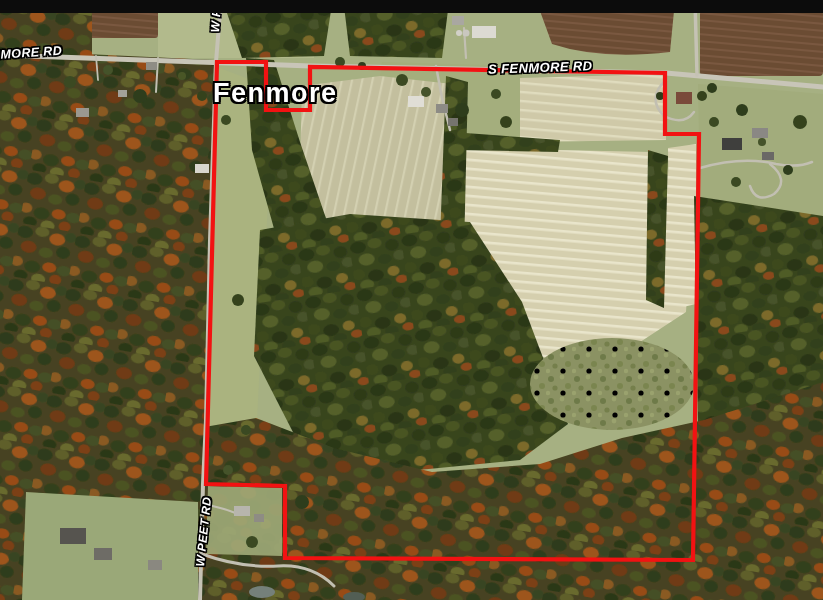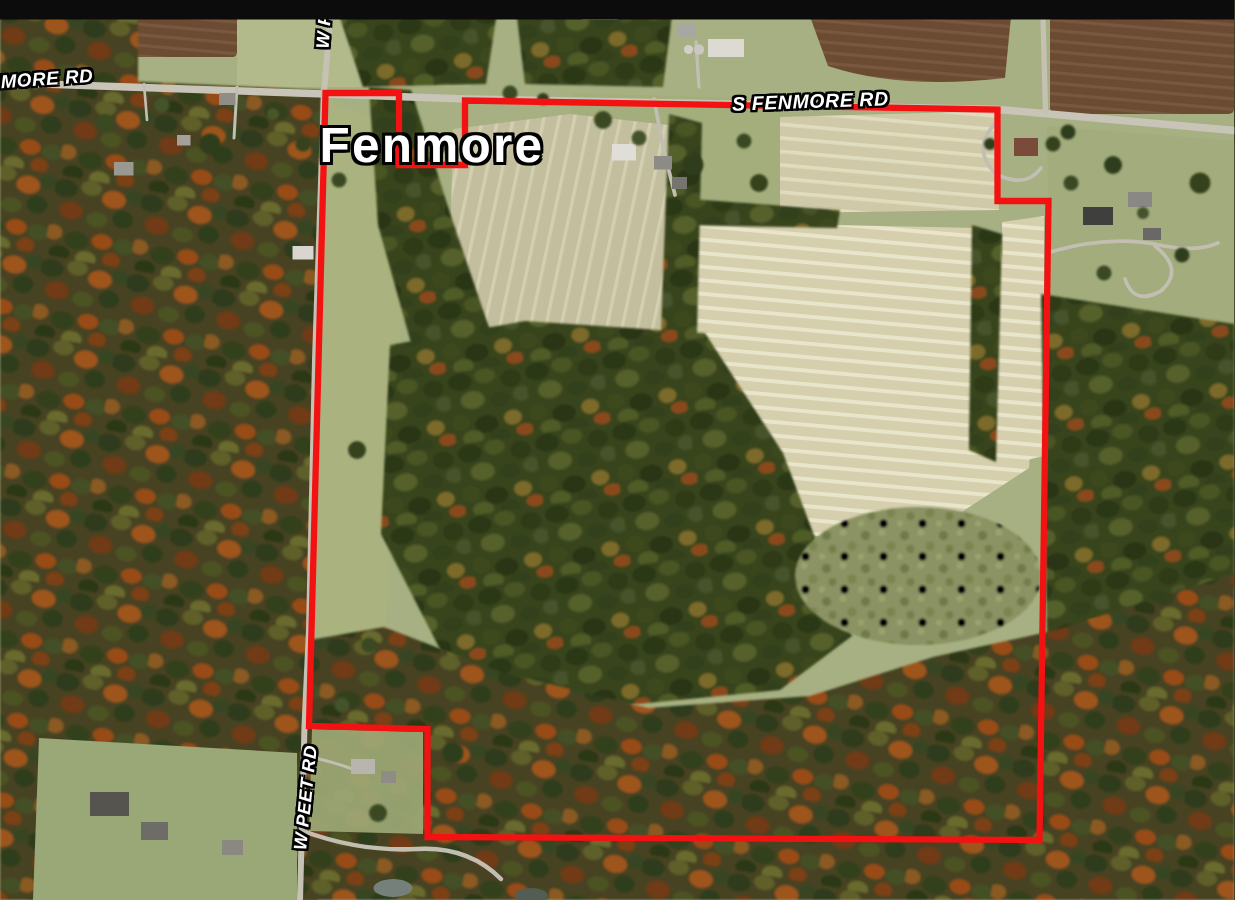--- a/index.html
+++ b/index.html
@@ -9,21 +9,21 @@
     position:absolute;z-index:10;color:#fff;font-weight:bold;font-style:italic;
     font-size:13px;letter-spacing:.4px;white-space:nowrap;line-height:1;
     text-shadow:-1.5px -1.5px 0 #000,1.5px -1.5px 0 #000,-1.5px 1.5px 0 #000,1.5px 1.5px 0 #000,
                 -1.5px 0 0 #000,1.5px 0 0 #000,0 -1.5px 0 #000,0 1.5px 0 #000;
   }
   .vert{transform-origin:0 0;}
   #lbl-more{left:-9px;top:47px;transform:rotate(-4deg);font-size:12.5px;}
   #lbl-sfen{left:488px;top:61px;transform:rotate(-2deg);font-size:13px;}
   #lbl-peet-top{left:209px;top:32px;transform:rotate(-86deg);font-size:12px;}
   #lbl-peet-bot{left:194px;top:566px;transform:rotate(-84deg);font-size:12px;}
-  #lbl-fen{left:213px;top:80px;font-style:normal;font-size:33px;letter-spacing:1.5px;
+  #lbl-fen{left:213px;top:80px;font-style:normal;font-size:27px;letter-spacing:1.5px;
     text-shadow:-2px -2px 0 #000,2px -2px 0 #000,-2px 2px 0 #000,2px 2px 0 #000,
                 -2px 0 0 #000,2px 0 0 #000,0 -2px 0 #000,0 2px 0 #000;}
   .topbar{position:absolute;top:0;left:0;width:823px;height:13px;background:#0c0c0c;z-index:20;}
 </style>
 </head>
 <body>
 
 <div class="screen">
 
   <svg width="823" height="600" viewBox="0 0 823 600">

